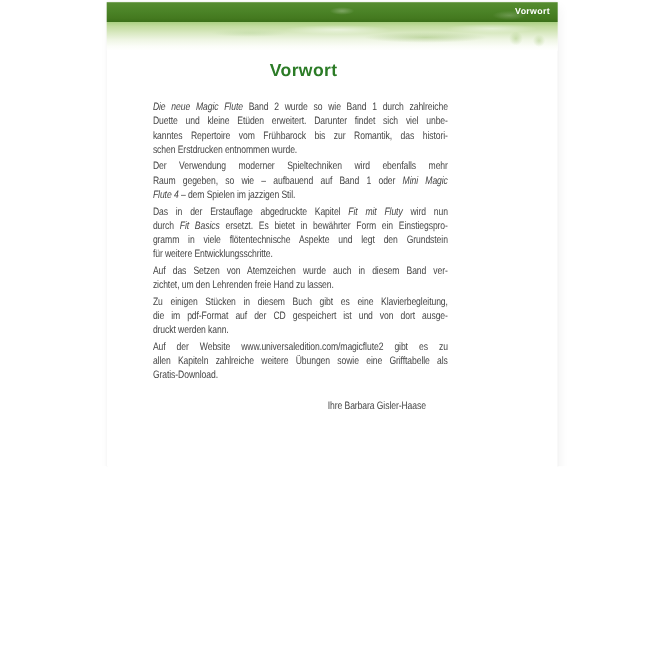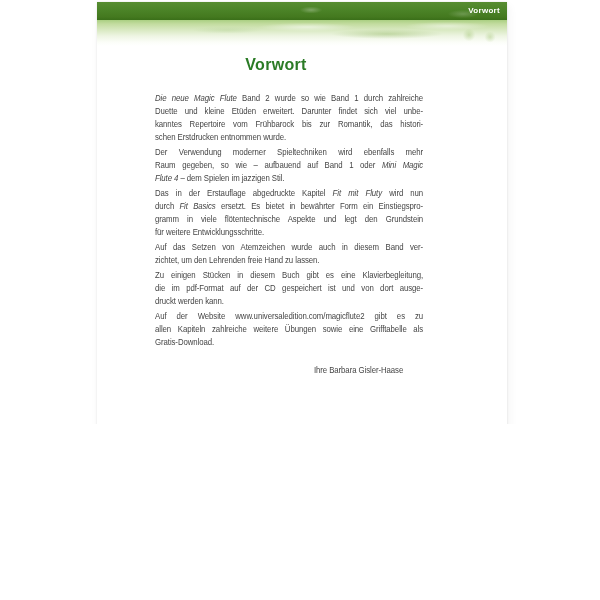--- a/index.html
+++ b/index.html
@@ -21,21 +21,21 @@
           radial-gradient(ellipse 70px 6px at 210px 7px, rgba(255,255,255,0.55), transparent 70%),
           radial-gradient(ellipse 80px 7px at 290px 14px, rgba(146,184,99,0.45), transparent 70%),
           radial-gradient(ellipse 60px 6px at 350px 6px, rgba(255,255,255,0.50), transparent 70%),
           radial-gradient(circle 9px at 372px 15px, rgba(150,190,100,0.40), transparent 70%),
           radial-gradient(circle 8px at 393px 17px, rgba(150,190,100,0.38), transparent 70%),
           radial-gradient(ellipse 50px 5px at 130px 10px, rgba(180,210,150,0.40), transparent 70%),
           linear-gradient(180deg,#aacf82 0px,var(--fade-green,#c3dca0) 4px,#d9e9c2 10px,#eef5e3 16px,#fbfdf8 22px,#ffffff 26px);}
   .title{margin:9px 0 0 58px;width:268px;text-align:center;transform:translateX(-13px);
          font-size:16px;line-height:20px;font-weight:bold;color:var(--title-green,#2b7b26);
          letter-spacing:0.3px;}
-  .content{margin:16px 0 0 58px;}
+  .content{margin:16px 0 0 42px;}
   .textcol{width:336px;transform:scaleX(0.798);transform-origin:0 0;
            font-size:9.8px;line-height:13px;letter-spacing:-0.1px;color:var(--body-text,#454545);}
   .para{margin:0 0 2px 0;}
   .line{text-align:justify;text-align-last:justify;}
   .line.last{text-align-last:left;}
   .it{font-style:italic;}
   .sig{margin-top:15px;text-align:right;padding-right:25px;}
   .footer-note{position:absolute;bottom:6px;left:0;width:100%;text-align:right;
                transform:translateX(-28px);font-size:8px;letter-spacing:0.4px;
                color:var(--footer-text,#5a5a5a);}

